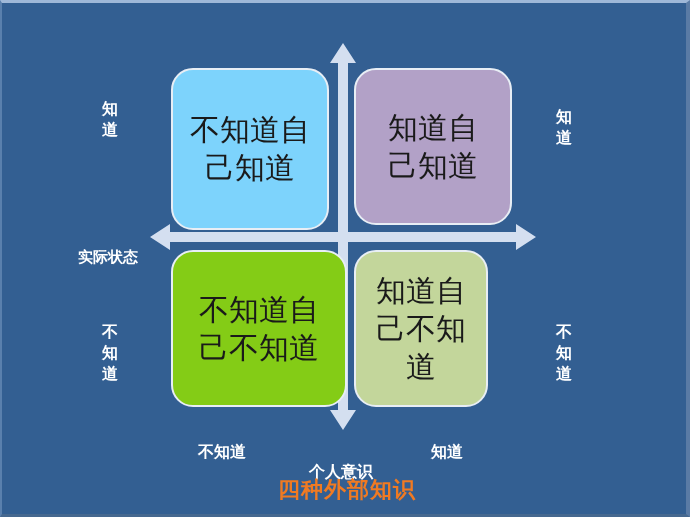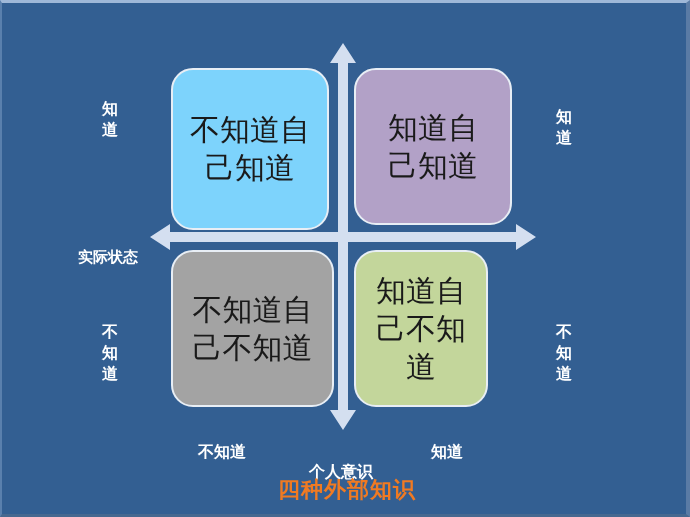--- a/index.html
+++ b/index.html
@@ -30,21 +30,21 @@
     <polygon points="148,234 168,221 168,229 345,229 345,239 168,239 168,247" fill="#d4dff0"></polygon>
     <polygon points="534,234 514,221 514,229 335,229 335,239 514,239 514,247" fill="#d4dff0"></polygon>
   </svg>
 
   <div class="box" style="left:169px;top:65px;width:158px;height:162px;background:#7dd3fc;">
     <span>不知道自己知道</span>
   </div>
   <div class="box" style="left:352px;top:65px;width:158px;height:157px;background:#b2a1c7;justify-content:center;">
     <span style="width:100px;">知道自己知道</span>
   </div>
-  <div class="box" style="left:169px;top:247px;width:163px;height:157px;background:#a3a3a3;">
+  <div class="box" style="left:169px;top:247px;width:176px;height:157px;background:#84cc16;">
     <span>不知道自己不知道</span>
   </div>
   <div class="box" style="left:352px;top:247px;width:134px;height:157px;background:#c3d69b;">
     <span style="width:100px;">知道自己不知道</span>
   </div>
 
   <div class="lbl" style="left:76px;top:225px;font-size:15px;margin-top:20px;">实际状态</div>
   <div class="lbl" style="left:307px;top:459px;">个人意识</div>
   <div class="lbl" style="left:196px;top:439px;">不知道</div>
   <div class="lbl" style="left:429px;top:439px;">知道</div>

